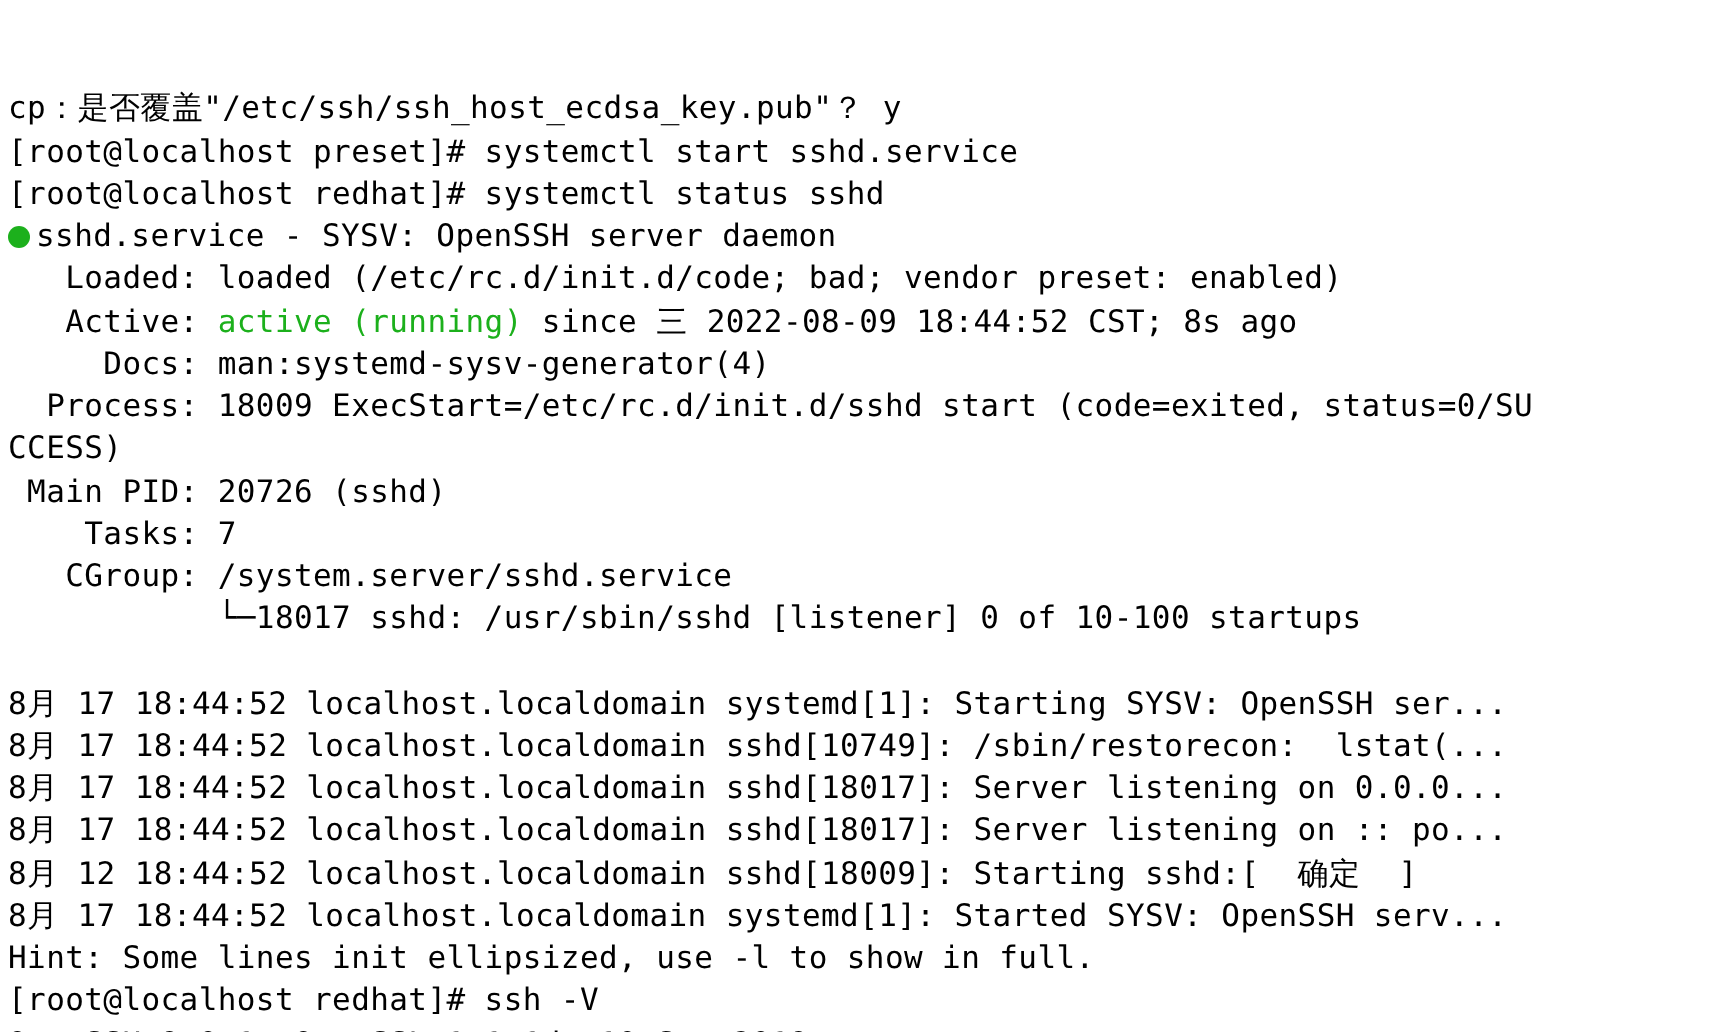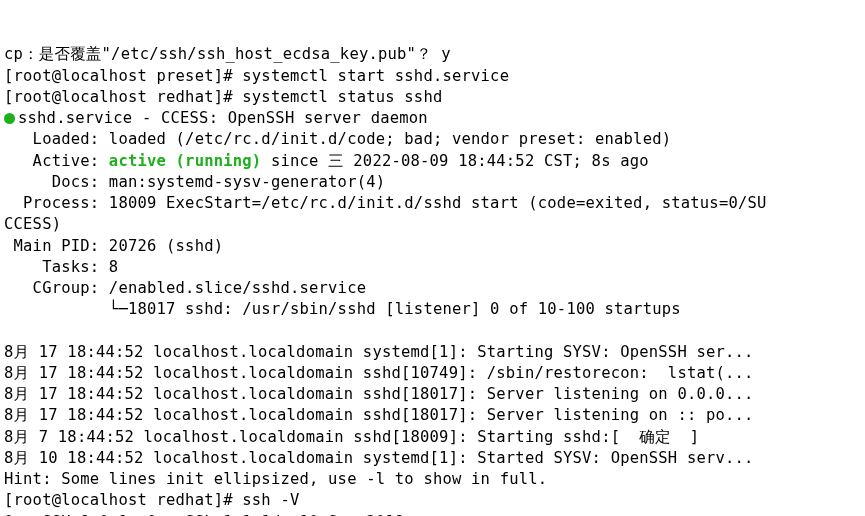--- a/index.html
+++ b/index.html
@@ -6,51 +6,51 @@
       margin: 0;
       padding: 2px 4px;
       background: #ffffff;
       color: #000000;
       font-family: "DejaVu Sans Mono", "Liberation Mono", Consolas, monospace;
       font-size: 15.5px;
       line-height: 1.37;
       white-space: pre;
       letter-spacing: 0.2px;
     }
-    .green-bold { color: #1cb01c; font-weight: bold; }
+    .green-bold { color: #1cb01c; font-weight: normal; }
     .bullet {
       display: inline-block;
       width: 11px;
       height: 11px;
       border-radius: 50%;
       background: #1cb01c;
       vertical-align: -1px;
       margin-right: 3px;
     }
   </style>
 </head>
 <body>
 
 <div><span>cp：是否覆盖"/etc/ssh/ssh_host_ecdsa_key.pub"？ y</span>
 <span>[root@localhost preset]# systemctl start sshd.service</span>
 <span>[root@localhost redhat]# systemctl status sshd</span>
-<span class="bullet"></span><span>sshd.service - CCESS: OpenSSH server daemon</span>
+<span class="bullet"></span><span>sshd.service - SYSV: OpenSSH server daemon</span>
 <span>   Loaded: loaded (/etc/rc.d/init.d/code; bad; vendor preset: enabled)</span>
 <span>   Active: </span><span class="green-bold">active (running)</span><span> since 三 2022-08-09 18:44:52 CST; 8s ago</span>
 <span>     Docs: man:systemd-sysv-generator(4)</span>
 <span>  Process: 18009 ExecStart=/etc/rc.d/init.d/sshd start (code=exited, status=0/SU</span>
 <span>CCESS)</span>
 <span> Main PID: 20726 (sshd)</span>
-<span>    Tasks: 8</span>
-<span>   CGroup: /enabled.slice/sshd.service</span>
+<span>    Tasks: 7</span>
+<span>   CGroup: /system.server/sshd.service</span>
 <span>           └─18017 sshd: /usr/sbin/sshd [listener] 0 of 10-100 startups</span>
 <span></span>
 <span>8月 17 18:44:52 localhost.localdomain systemd[1]: Starting SYSV: OpenSSH ser...</span>
 <span>8月 17 18:44:52 localhost.localdomain sshd[10749]: /sbin/restorecon:  lstat(...</span>
 <span>8月 17 18:44:52 localhost.localdomain sshd[18017]: Server listening on 0.0.0...</span>
 <span>8月 17 18:44:52 localhost.localdomain sshd[18017]: Server listening on :: po...</span>
-<span>8月 7 18:44:52 localhost.localdomain sshd[18009]: Starting sshd:[  确定  ]</span>
-<span>8月 10 18:44:52 localhost.localdomain systemd[1]: Started SYSV: OpenSSH serv...</span>
+<span>8月 12 18:44:52 localhost.localdomain sshd[18009]: Starting sshd:[  确定  ]</span>
+<span>8月 17 18:44:52 localhost.localdomain systemd[1]: Started SYSV: OpenSSH serv...</span>
 <span>Hint: Some lines init ellipsized, use -l to show in full.</span>
 <span>[root@localhost redhat]# ssh -V</span>
 <span>OpenSSH_9.0p1, OpenSSL 1.1.1d  10 Sep 2019</span>
 </div>
 
 
 </body></html>

